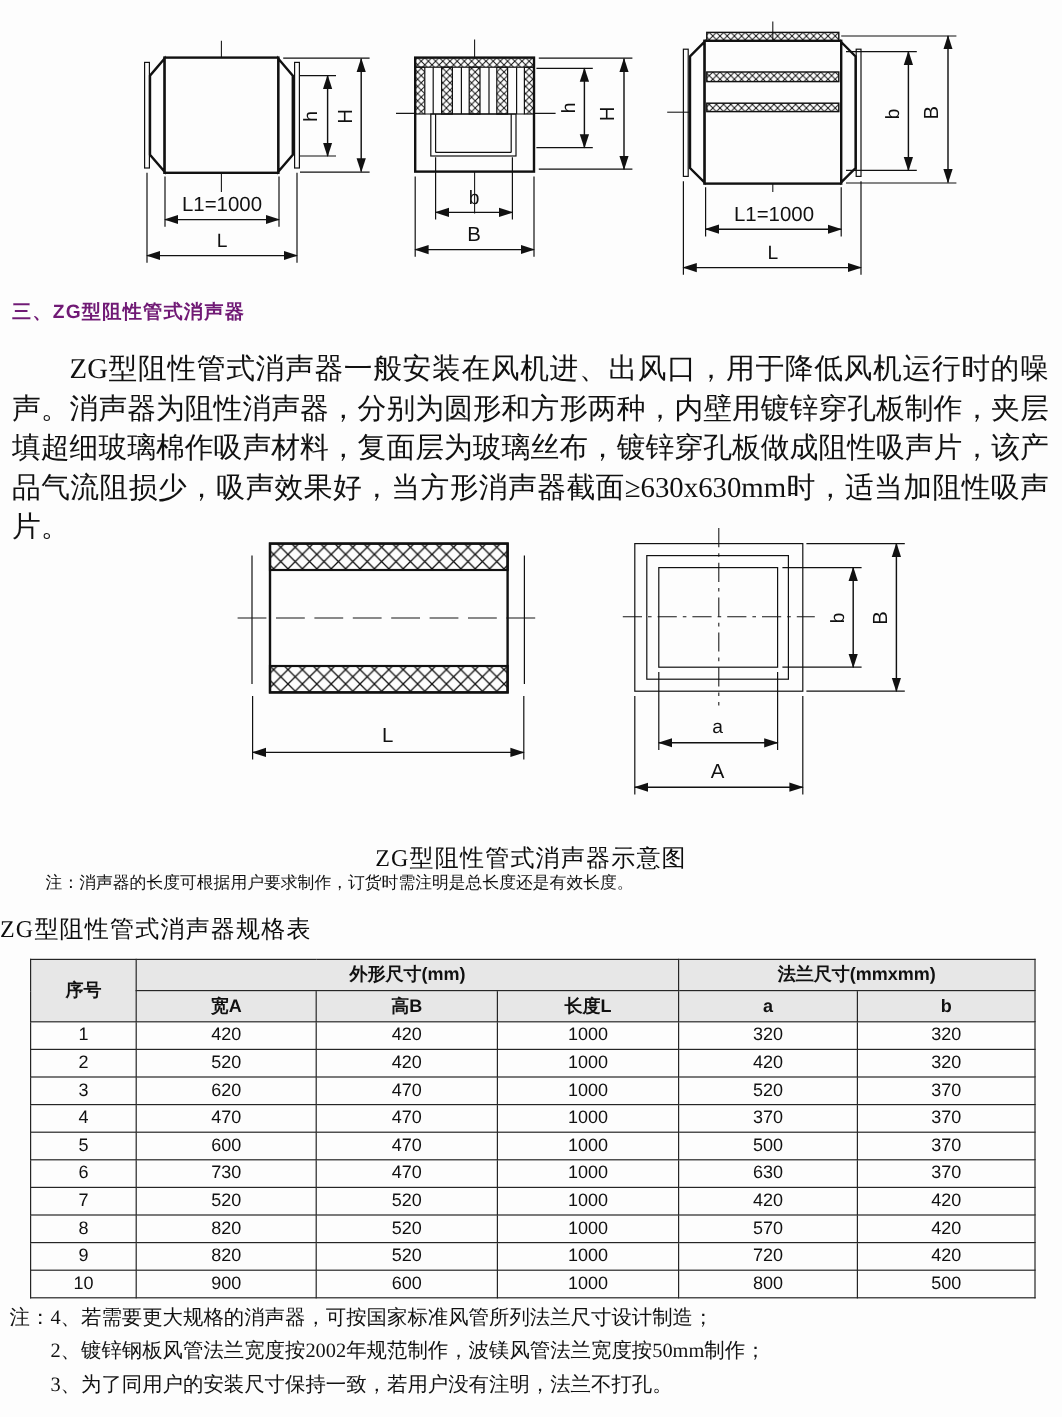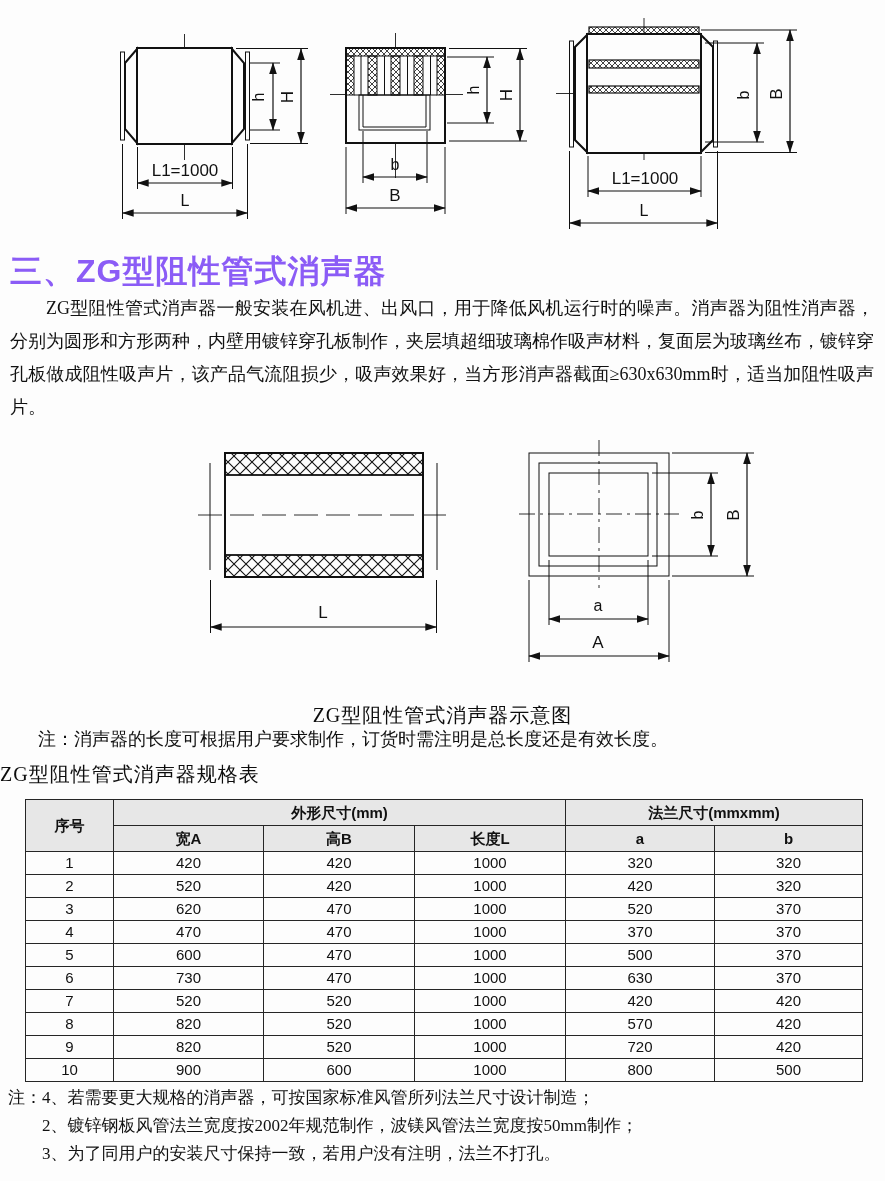--- a/index.html
+++ b/index.html
@@ -5,33 +5,33 @@
   html,body{margin:0;padding:0;background:#e8e8e8;}
   .page{
     position:relative;width:885px;height:1181px;margin:0 auto;
     background:#fdfdfd;color:#161616;overflow:hidden;
     font-family:"Liberation Serif", serif;
   }
   .abs{position:absolute;}
   .heading{
     left:10px;top:250px;width:860px;
     font-family:"Liberation Sans", sans-serif;
-    font-weight:bold;font-size:32px;letter-spacing:1px;color:#8b5cf6;
+    font-weight:bold;font-size:16px;letter-spacing:1px;color:#701a75;
   }
   .paragraph{
     left:10px;top:292px;width:864px;
-    font-size:18px;line-height:33px;text-align:justify;
+    font-size:24px;line-height:33px;text-align:justify;
     text-indent:2em;color:#111;
   }
   .fig-caption{
     left:0;top:690px;width:885px;text-align:center;
     font-size:20px;letter-spacing:1px;color:#0d0d0d;margin-top:12px;
   }
   .fig-note{
-    left:38px;top:727px;width:820px;font-size:18px;color:#111;
+    left:38px;top:727px;width:820px;font-size:14px;color:#111;
   }
   .table-title{
     left:0;top:761px;width:885px;
     font-size:20px;letter-spacing:1px;color:#0d0d0d;
   }
   table.spec{
     position:absolute;left:25px;top:799px;width:837px;
     border-collapse:collapse;table-layout:fixed;
     font-family:"Liberation Sans", sans-serif;
     font-size:15px;color:#111;padding-left:24px;

